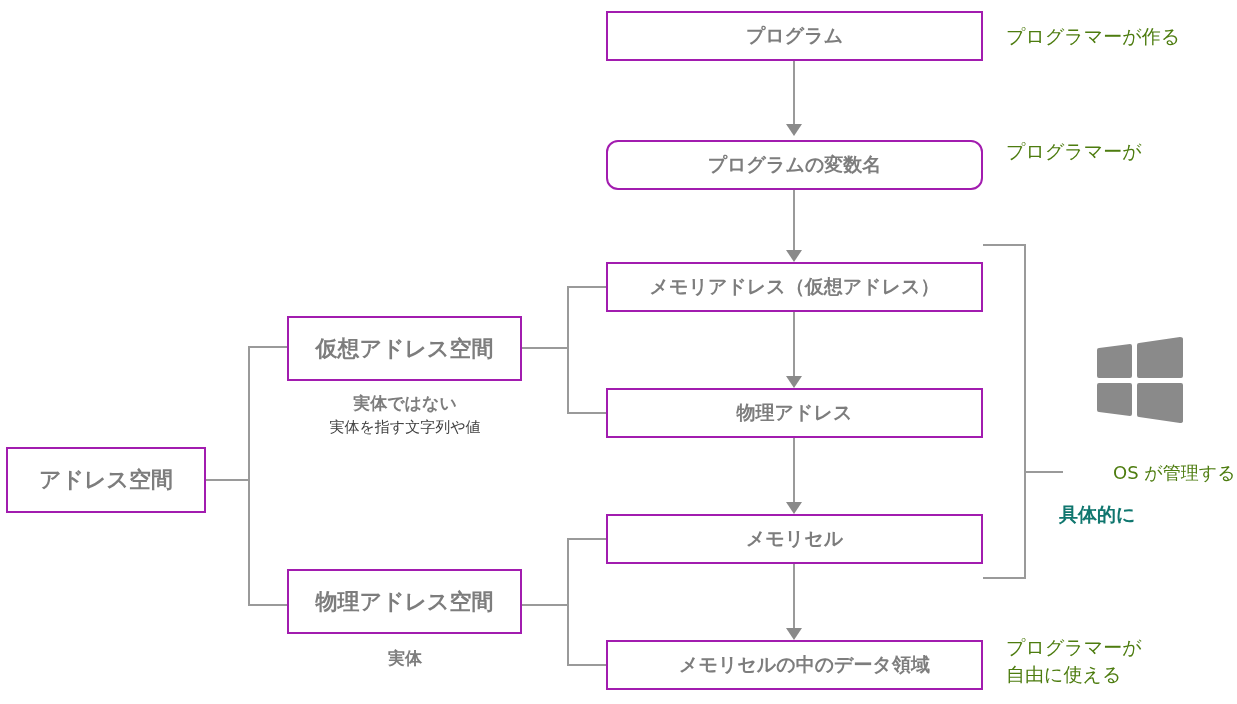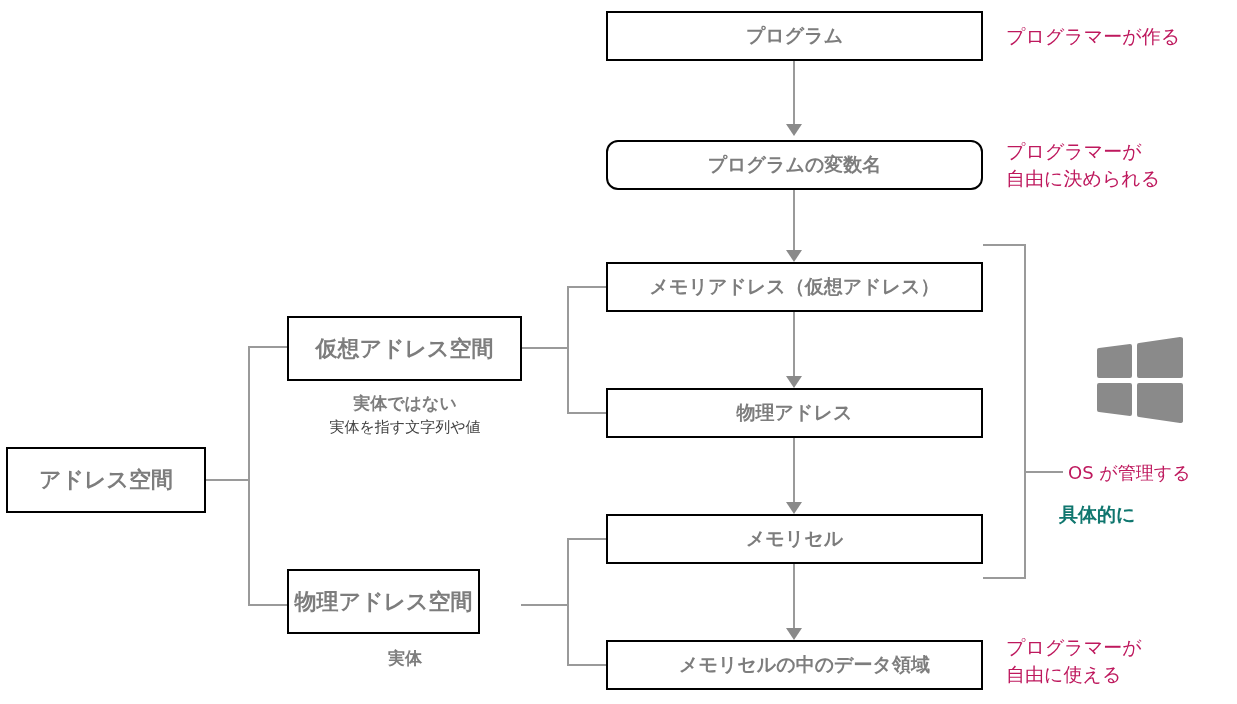--- a/index.html
+++ b/index.html
@@ -1,21 +1,21 @@
 <!DOCTYPE html>
 <html><head>
 <meta charset="utf-8">
 <style>
   html, body { margin: 0; padding: 0; background: #ffffff; }
   body { width: 1237px; height: 704px; position: relative; overflow: hidden;
          font-family: "DejaVu Sans", "Liberation Sans", sans-serif; color: #7a7a7a; }
-  .box { position: absolute; box-sizing: border-box; border: 2px solid #000000; background: #fff;
+  .box { position: absolute; box-sizing: border-box; border: 2px solid #a21caf; background: #fff;
          display: flex; align-items: center; justify-content: center; font-weight: bold; color: #7d7d7d; }
   .main { left: 606px; width: 377px; height: 50px; font-size: 19px; }
-  .side { position: absolute; font-size: 19px; color: #be185d; line-height: 27px; white-space: nowrap; }
+  .side { position: absolute; font-size: 19px; color: #4d7c0f; line-height: 27px; white-space: nowrap; }
   .note { position: absolute; text-align: center; white-space: nowrap; color: #888; }
   svg.overlay { position: absolute; left: 0; top: 0; }
   .red { position: absolute; font-size: 19px; font-weight: bold; color: #0f766e; line-height: 28px; white-space: nowrap; }
 </style>
 </head>
 <body>
 
 <svg class="overlay" width="1237" height="704">
   <g stroke="#9a9a9a" stroke-width="2" fill="none">
 
@@ -51,21 +51,21 @@
 </div>
 
 <div class="box" style="left:287px; top:316px; width:235px; height:65px; font-size:22px;text-align:center;">
   <span>仮想アドレス空間</span>
 </div>
 <div class="note" style="left:300px; top:390px; width:210px;">
   <div style="font-size:17px; font-weight:bold; color:#7d7d7d; line-height:26px;">実体ではない</div>
   <div style="font-size:15px; color:#404040; line-height:22px;">実体を指す文字列や値</div>
 </div>
 
-<div class="box" style="left:287px; top:569px; width:193px; height:65px; font-size:22px;">
+<div class="box" style="left:287px; top:569px; width:235px; height:65px; font-size:22px;">
   <span>物理アドレス空間</span>
 </div>
 <div class="note" style="left:300px; top:645px; width:210px;">
   <div style="font-size:17px; font-weight:bold; color:#7d7d7d; line-height:26px;">実体</div>
 </div>
 
 <div class="box main" style="top:11px;">
   <span>プログラム</span>
 </div>
 <div class="box main" style="top:140px;border-radius:12px;">
@@ -82,31 +82,30 @@
 </div>
 <div class="box main" style="top:640px;padding-left:20px;">
   <span>メモリセルの中のデータ領域</span>
 </div>
 
 <div class="side" style="left:1006px; top:23px;">
   <div>プログラマーが作る</div>
 </div>
 <div class="side" style="left:1006px; top:138px;">
   <div>プログラマーが</div>
-  <div>自由に決められる</div>
 </div>
 <div class="side" style="left:1006px; top:634px;">
   <div>プログラマーが</div>
   <div>自由に使える</div>
 </div>
 
 <svg style="position:absolute; left:1095px; top:336px;" width="89" height="88" viewBox="0 0 89 88">
   <g fill="#8a8a8a">
     <path d="M2,14 Q2,12 4,12 L35,8 Q37,8 37,10 L37,40 Q37,42 35,42 L4,42 Q2,42 2,40 Z"></path>
     <path d="M42,9 Q42,7 44,7 L85,1 Q88,1 88,3 L88,40 Q88,42 86,42 L44,42 Q42,42 42,40 Z"></path>
     <path d="M2,49 Q2,47 4,47 L35,47 Q37,47 37,49 L37,78 Q37,80 35,80 L4,76 Q2,76 2,74 Z"></path>
     <path d="M42,49 Q42,47 44,47 L86,47 Q88,47 88,49 L88,85 Q88,87 85,87 L44,81 Q42,81 42,79 Z"></path>
   </g>
 </svg>
-<div class="side" style="left:1068px; top:459px; font-size:18px;">OS が管理する</div>
+<div class="side" style="left:1113px; top:459px; font-size:18px;">OS が管理する</div>
 <div class="red" style="left:1059px; top:500px;">
   <div>具体的に</div>
 </div>
 
 </body></html>

